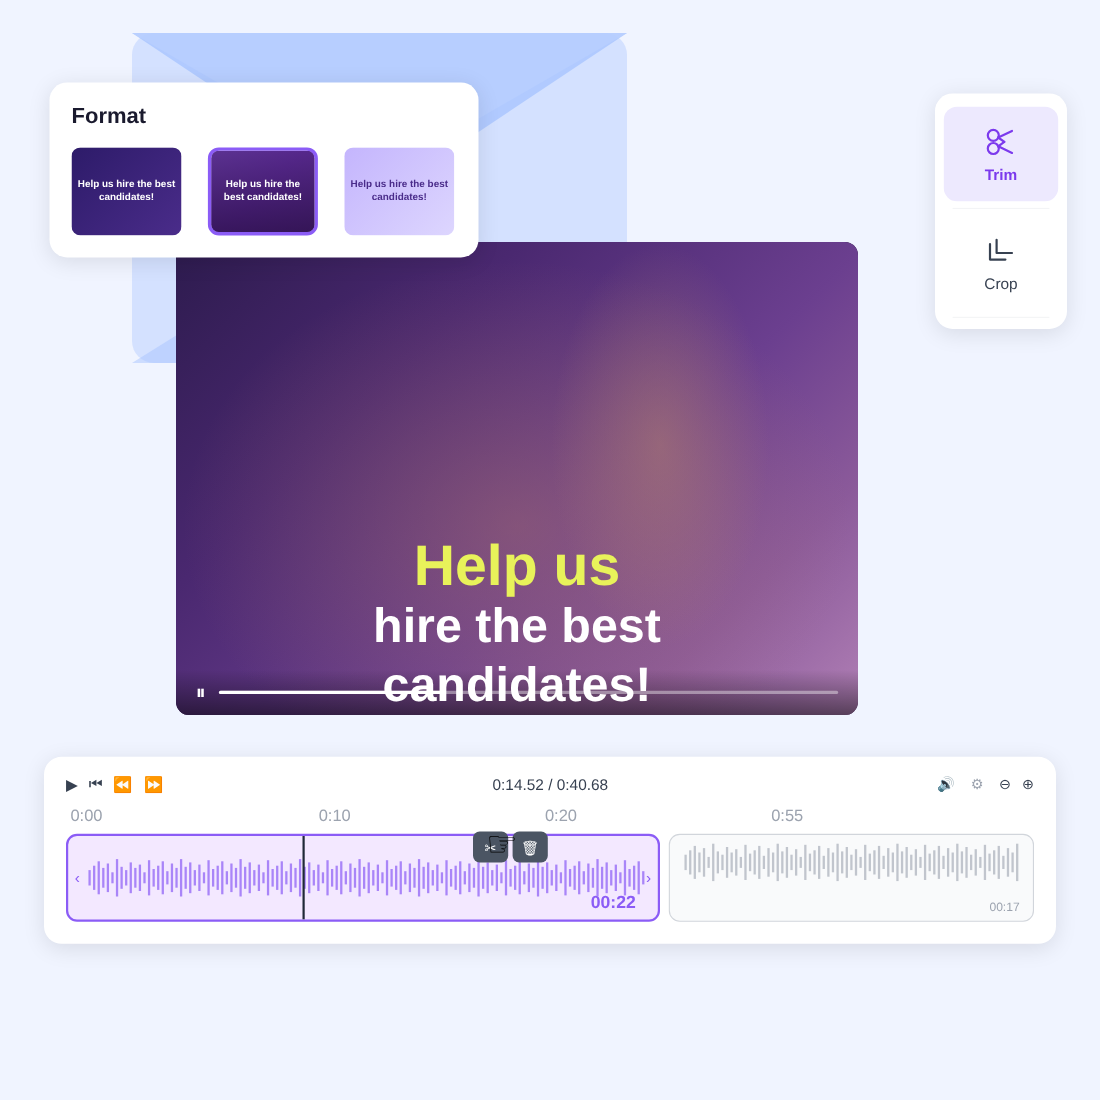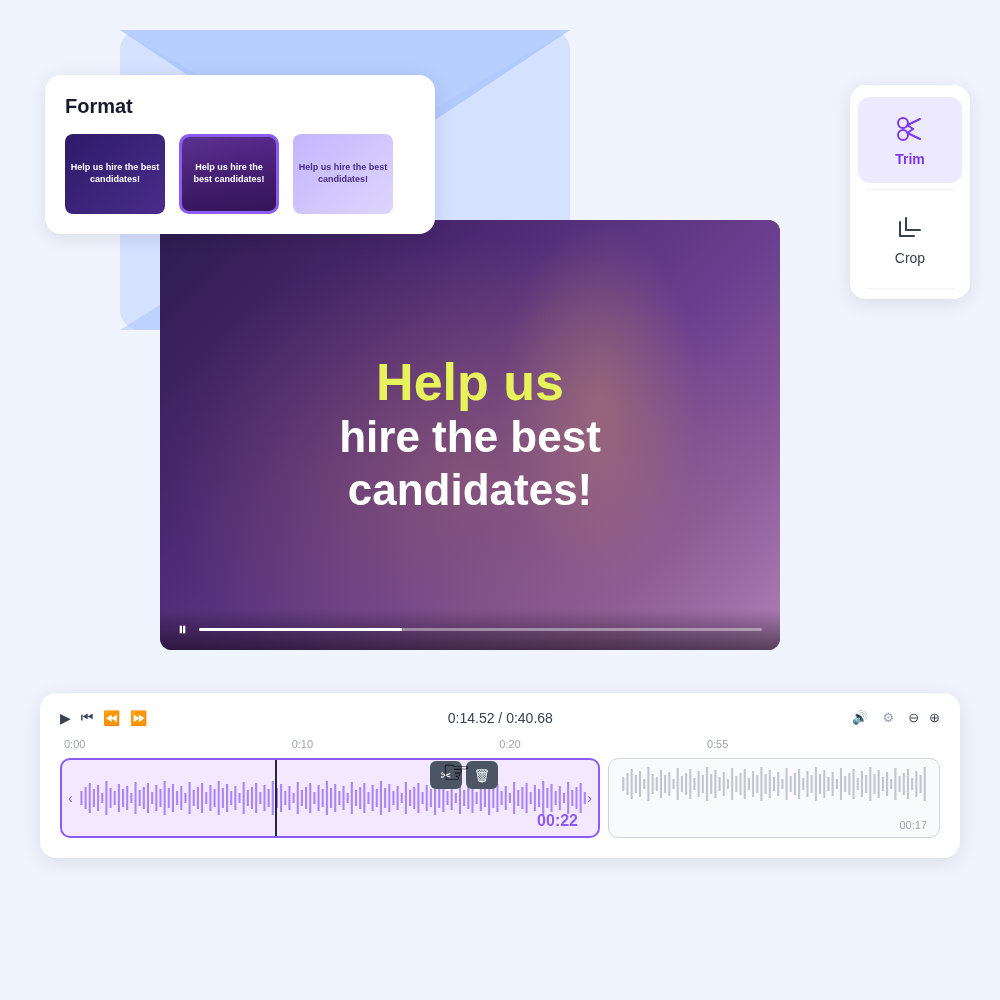--- a/index.html
+++ b/index.html
@@ -32,21 +32,21 @@
       z-index: 10;
     }
     .format-title {
       font-size: 20px;
       font-weight: 700;
       color: #1a1a2e;
       margin-bottom: 16px;
     }
     .format-options {
       display: flex;
-      gap: 14px;
+      gap: 24px;
       align-items: center;
     }
     .format-thumb {
       width: 100px;
       height: 80px;
       border-radius: 8px;
       overflow: hidden;
       position: relative;
       flex-shrink: 0;
     }
@@ -149,21 +149,21 @@
       overflow: hidden;
       z-index: 5;
       background: #1a0a2e;
     }
     .video-bg {
       width: 100%;
       height: 100%;
       position: relative;
       background: linear-gradient(135deg, #2d1b4e 0%, #4a2870 30%, #6b3f8f 60%, #8b5a9a 80%, #b07fb5 100%);
       display: flex;
-      align-items: center;
+      align-items: flex-end;
       justify-content: center;
     }
     .video-overlay-person {
       position: absolute;
       inset: 0;
       background: radial-gradient(ellipse 70% 80% at 50% 60%, rgba(180,120,100,0.4) 0%, transparent 70%);
     }
     .video-text-overlay {
       position: relative;
       z-index: 2;
@@ -247,21 +247,21 @@
 
     
     .timeline-ruler {
       display: flex;
       justify-content: space-between;
       margin-bottom: 8px;
       padding: 0 4px;
       position: relative;
     }
     .ruler-mark {
-      font-size: 11px;
+      font-size: 15px;
       color: #9ca3af;
     }
 
     
     .timeline-edit-toolbar {
       position: absolute;
       top: 68px;
       left: 390px;
       display: flex;
       gap: 4px;

